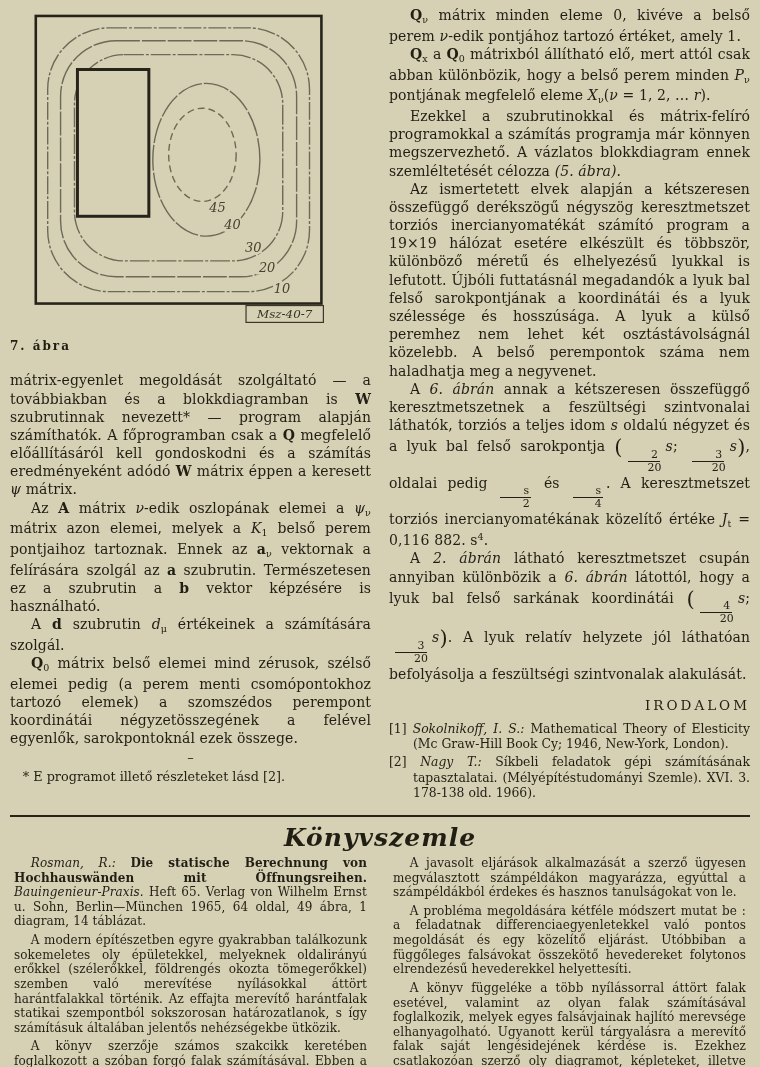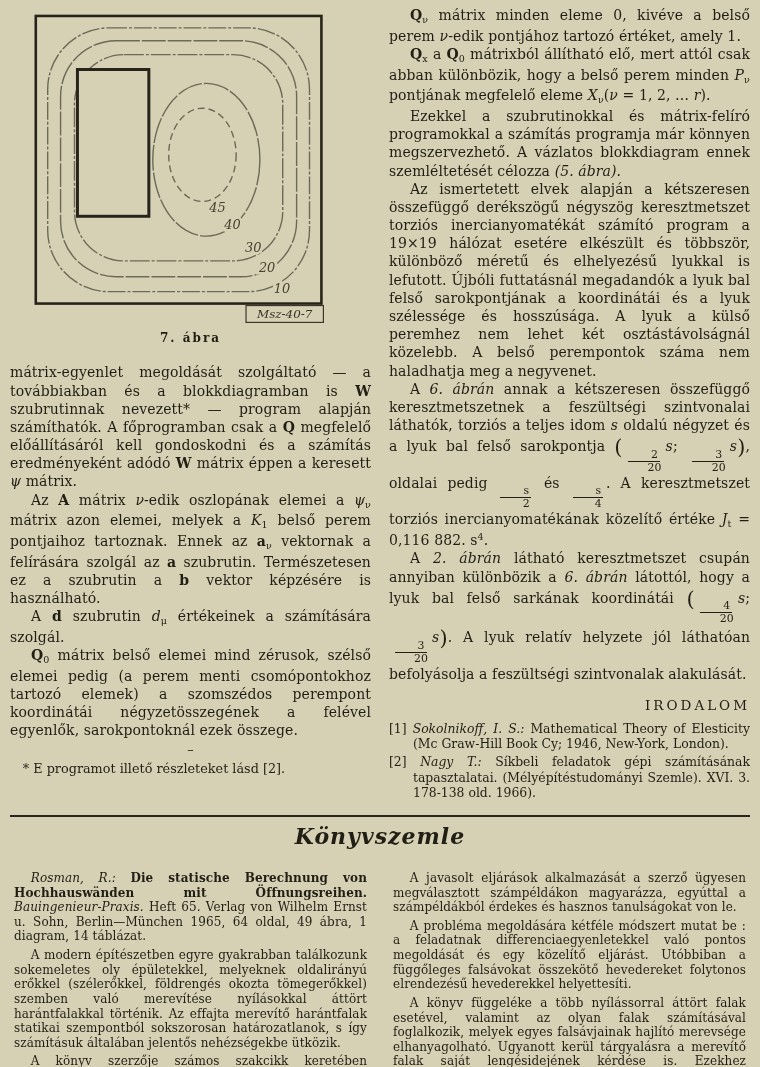--- a/index.html
+++ b/index.html
@@ -27,40 +27,40 @@
   .frac{display:inline-flex;flex-direction:column;align-items:center;
         vertical-align:-.6em;font-size:.78em;line-height:1.1;margin:0 2px;}
   .frac .fn{border-bottom:1px solid currentColor;padding:0 2px;}
   .frac .fd{padding:0 2px;}
   .big{font-size:1.5em;vertical-align:-.15em;}
 
   
   .figure{margin:4px 0 10px;}
   .figure svg{display:block;width:100%;height:auto;}
   .fig-caption{
-    text-align:center;font-size:12px;font-weight:bold;
-    letter-spacing:2px;margin-top:0;margin-bottom:14px;
+    font-size:12px;font-weight:bold;
+    letter-spacing:2px;margin-top:8px;margin-bottom:14px;
   }
   .end-dash{text-align:center;font-size:13px;line-height:.6;margin:6px 0 2px;}
   .footnote{font-size:12.8px;margin-top:8px;text-indent:1em;}
 
   .biblio-title{
     text-align:right;font-size:13.5px;letter-spacing:3px;
     margin:14px 0 8px;
   }
   .refs p{
     margin:0 0 2px;font-size:12.4px;line-height:1.26;text-align:justify;
     padding-left:24px;text-indent:-24px;
   }
 
   
   .rule{border:none;border-top:2.5px solid #26231a;margin:12px 0 6px;}
   .review-header{
-    text-align:center;font-size:22px;font-weight:bold;font-style:italic;
-    letter-spacing:1px;margin:6px 0 18px;
+    text-align:center;font-size:25px;font-weight:bold;font-style:italic;
+    letter-spacing:1px;margin:6px 0 0;
   }
   .review p{
     margin:4px;font-size:12px;line-height:1.22;text-align:justify;
     text-indent:1.4em;letter-spacing:.1px;
   }
 </style>
 </head>
 <body>
 
 <div class="page">

